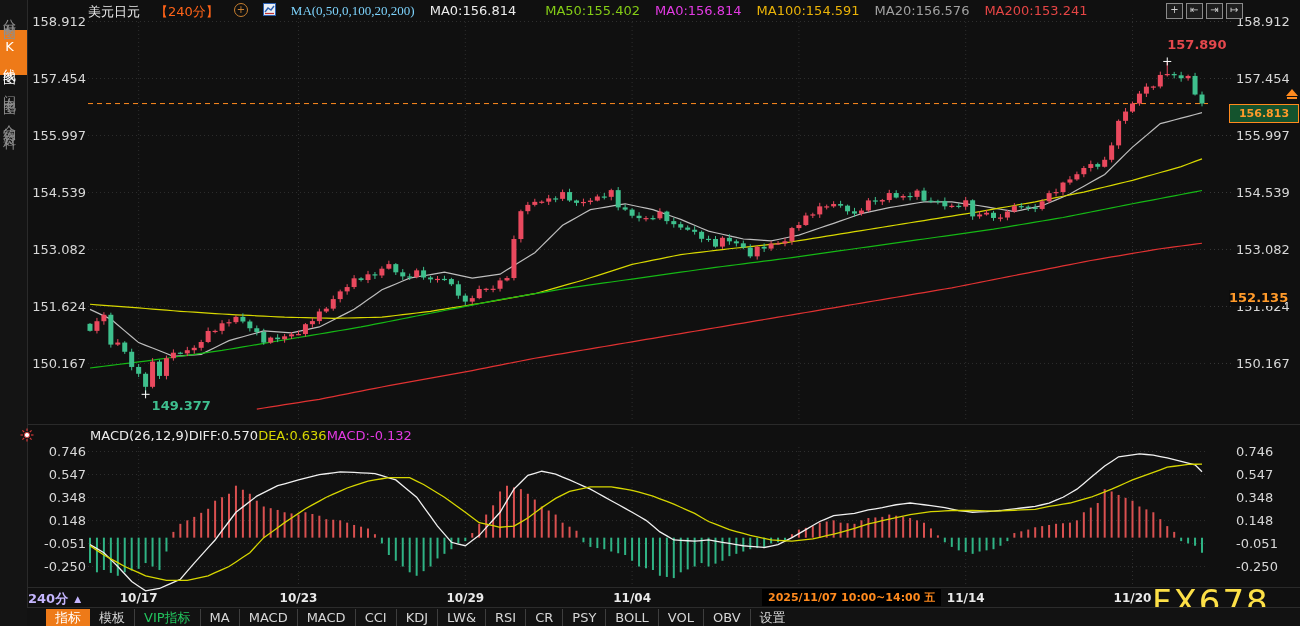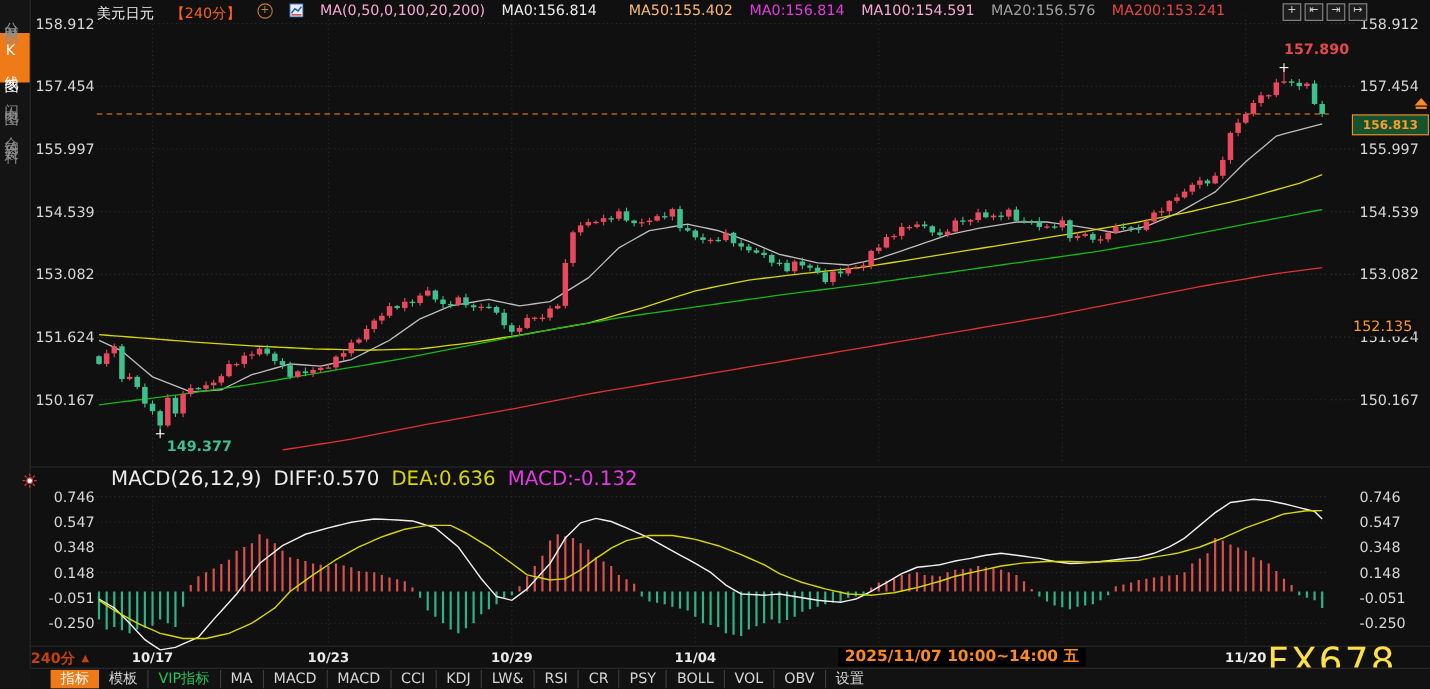--- a/index.html
+++ b/index.html
@@ -10,41 +10,41 @@
   .sidebar{left:0;top:0;width:27px;height:626px;background:#141414;border-right:1px solid #2a2a2a;}
   .vtab{writing-mode:vertical-lr;text-orientation:upright;color:#8f8f8f;font-size:13px;
         letter-spacing:4px;padding:9px 0;width:100%;text-align:center;cursor:pointer;display:block;}
   .vtab.active{background:#ee7a18;color:#ffffff;}
   
   .header{left:88px;top:3px;height:18px;display:flex;gap:15px;align-items:flex-start;font-size:13px;white-space:nowrap;}
   .sym{color:#ececec;}
   .period{color:#ff6318;}
   .circle-icon{display:inline-block;width:12px;height:12px;border:1px solid #c77f2f;border-radius:50%;
         color:#c77f2f;font-size:10px;line-height:11px;text-align:center;}
-  .masettings{color:#f9a8d4;}
+  .masettings{color:#7dd3fc;font-family:Liberation Serif, serif;}
   
   .wcontrols{left:1166px;top:3px;display:flex;gap:3px;}
   .wicon{width:15px;height:14px;border:1px solid #8a8a8a;background:#1d1d1d;color:#d0d0d0;
          font-size:10px;line-height:12px;text-align:center;cursor:pointer;}
   
   .price-badge{left:1229px;top:104px;width:68px;height:17px;border:1px solid #ff8a1e;background:#14532d;
          color:#ff9a2a;font-size:11px;font-weight:bold;text-align:center;line-height:17px;}
   .pin{left:1286px;top:89px;width:12px;}
   .pin .tri{width:0;height:0;border-left:6px solid transparent;border-right:6px solid transparent;
          border-bottom:7px solid #ff8a1e;}
   .pin .base{width:10px;height:2px;background:#ff8a1e;margin:1px auto 0 auto;}
   .ref-badge{left:1229px;top:290px;width:56px;height:16px;background:#0c0c0c;color:#ff9a2a;
-         font-size:13px;font-weight:normal;text-align:center;line-height:16px;}
+         font-size:13px;font-weight:bold;text-align:center;line-height:16px;}
   
-  .macd-header{left:20px;top:427px;height:16px;display:flex;gap:11px;align-items:center;font-size:18px;white-space:nowrap;}
+  .macd-header{left:20px;top:427px;height:16px;display:flex;align-items:center;font-size:13px;white-space:nowrap;}
   .c-white{color:#ececec;}.c-yellow{color:#d6d600;}.c-magenta{color:#e23ae2;}
   
-  .period-label{left:28px;top:590px;color:#c2410c;font-size:13px;font-weight:bold;display:flex;align-items:center;gap:6px;cursor:pointer;}
+  .period-label{left:28px;top:590px;color:#c4b5fd;font-size:13px;font-weight:bold;display:flex;align-items:center;gap:6px;cursor:pointer;}
   .period-label .arr{font-size:9px;}
-  .date-badge{left:762px;top:589px;height:17px;background:#000;color:#ff8a1e;font-size:14px;
+  .date-badge{left:762px;top:589px;height:17px;background:#000;color:#ff8a1e;font-size:11px;
         font-weight:bold;line-height:17px;padding:0 6px;}
   .watermark{left:1152px;top:582px;font-size:34px;color:#fde047;letter-spacing:2px;}
   
   .toolbar{left:27px;top:607px;width:1273px;height:19px;background:#121212;border-top:1px solid #2c2c2c;
         display:flex;align-items:center;font-size:13px;color:#d6d6d6;padding-left:19px;box-sizing:border-box;}
   .titem{padding:0 9px;cursor:pointer;line-height:17px;border-right:1px solid #3e3e3e;}
   .titem:first-child{background:#ee7a18;color:#fff;border-right:none;}
   .titem:last-child{border-right:none;}
   .titem.vip{color:#22c55e;}
   svg text{font-family:"DejaVu Sans",sans-serif;}
@@ -634,23 +634,23 @@
   <span class="circle-icon">+</span>
   <span style="display:inline-block;width:13px;height:13px;">
     <svg width="13" height="13">
         <rect x="0.5" y="0.5" width="12" height="12" fill="#e8eef6" stroke="#2b5fb0"></rect>
     <polyline points="2,9 5,5 8,7 11,3" fill="none" stroke="#2b5fb0" stroke-width="1.4"></polyline>
     <line x1="2" y1="10.5" x2="11" y2="10.5" stroke="#c03030" stroke-width="1.2"></line>
       </svg>
   </span>
   <span class="masettings">MA(0,50,0,100,20,200)</span>
   <span style="color: rgb(236, 236, 236);">MA0:156.814</span>
-  <span style="color: #fdba74; padding-left: 14px;">MA50:155.402</span>
+  <span style="color: #84cc16; padding-left: 14px;">MA50:155.402</span>
   <span style="color: rgb(226, 58, 226);">MA0:156.814</span>
-  <span style="color: #f9a8d4;">MA100:154.591</span>
+  <span style="color: #eab308;">MA100:154.591</span>
   <span style="color: rgb(160, 160, 160);">MA20:156.576</span>
   <span style="color: rgb(229, 69, 69);">MA200:153.241</span>
 </div>
 
 <div class="abs wcontrols wcontrols-row" style="left:1166px;top:3px;display:flex;gap:3px;">
   <span class="wicon">+</span>
   <span class="wicon">⇤</span>
   <span class="wicon">⇥</span>
   <span class="wicon">↦</span>
 </div>

